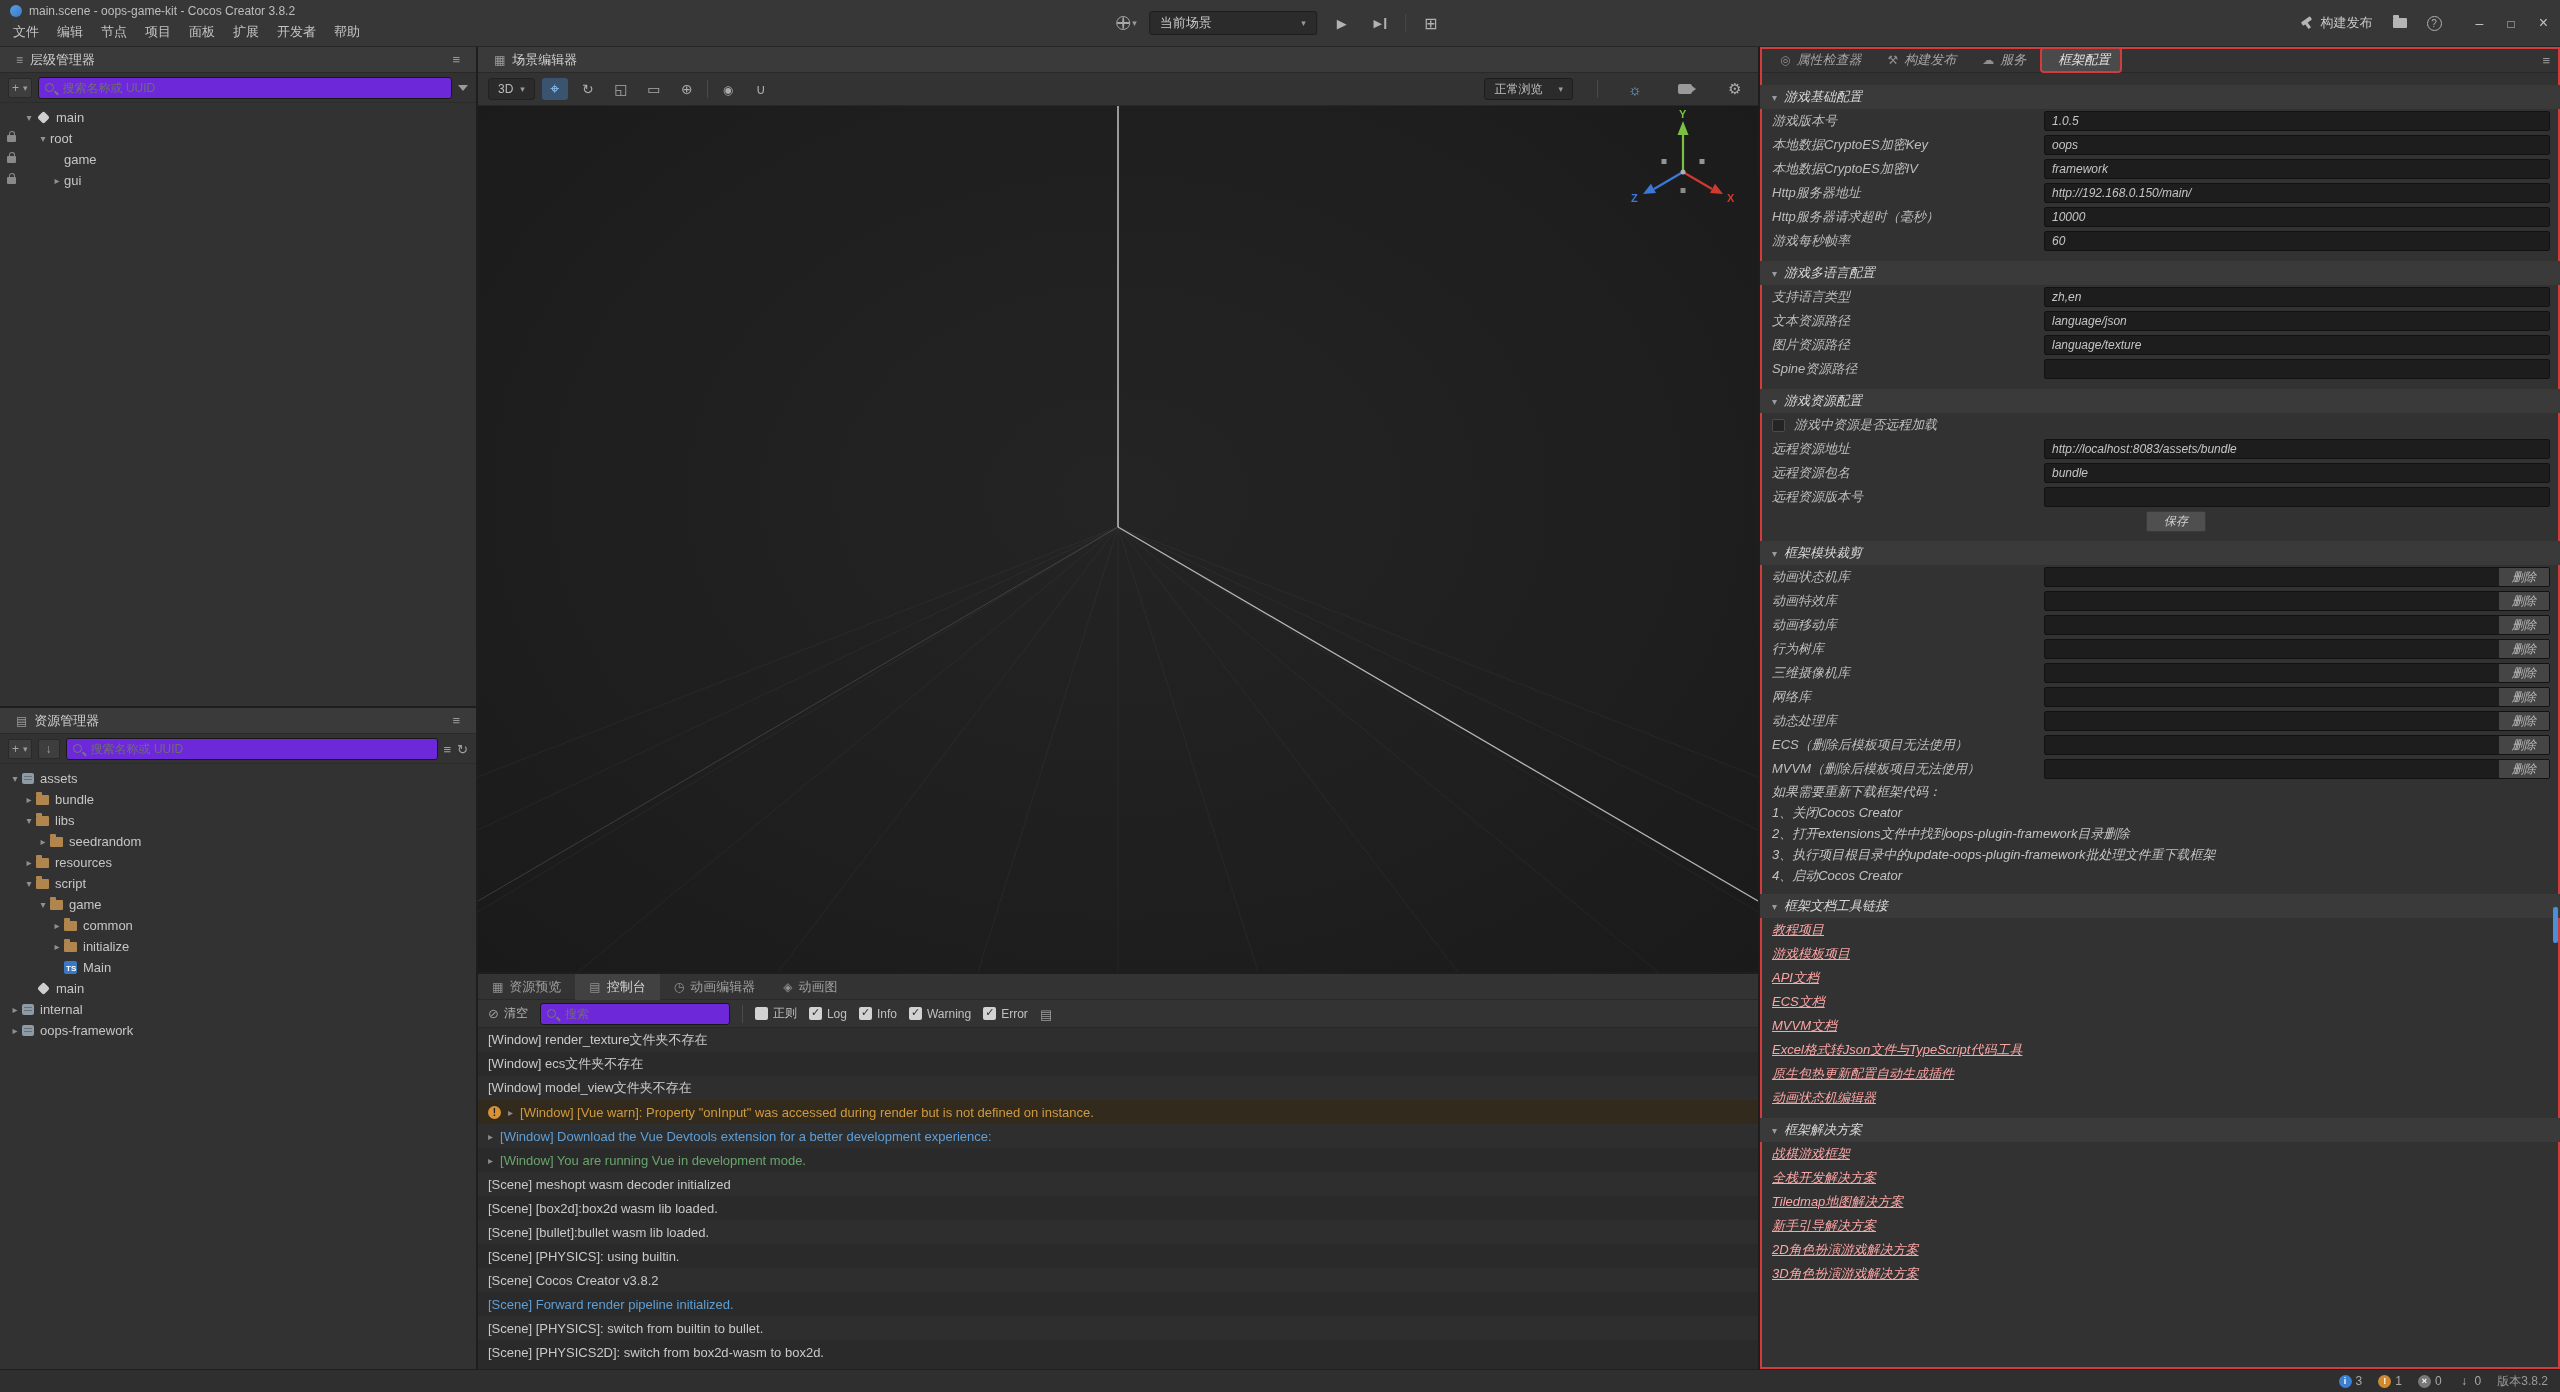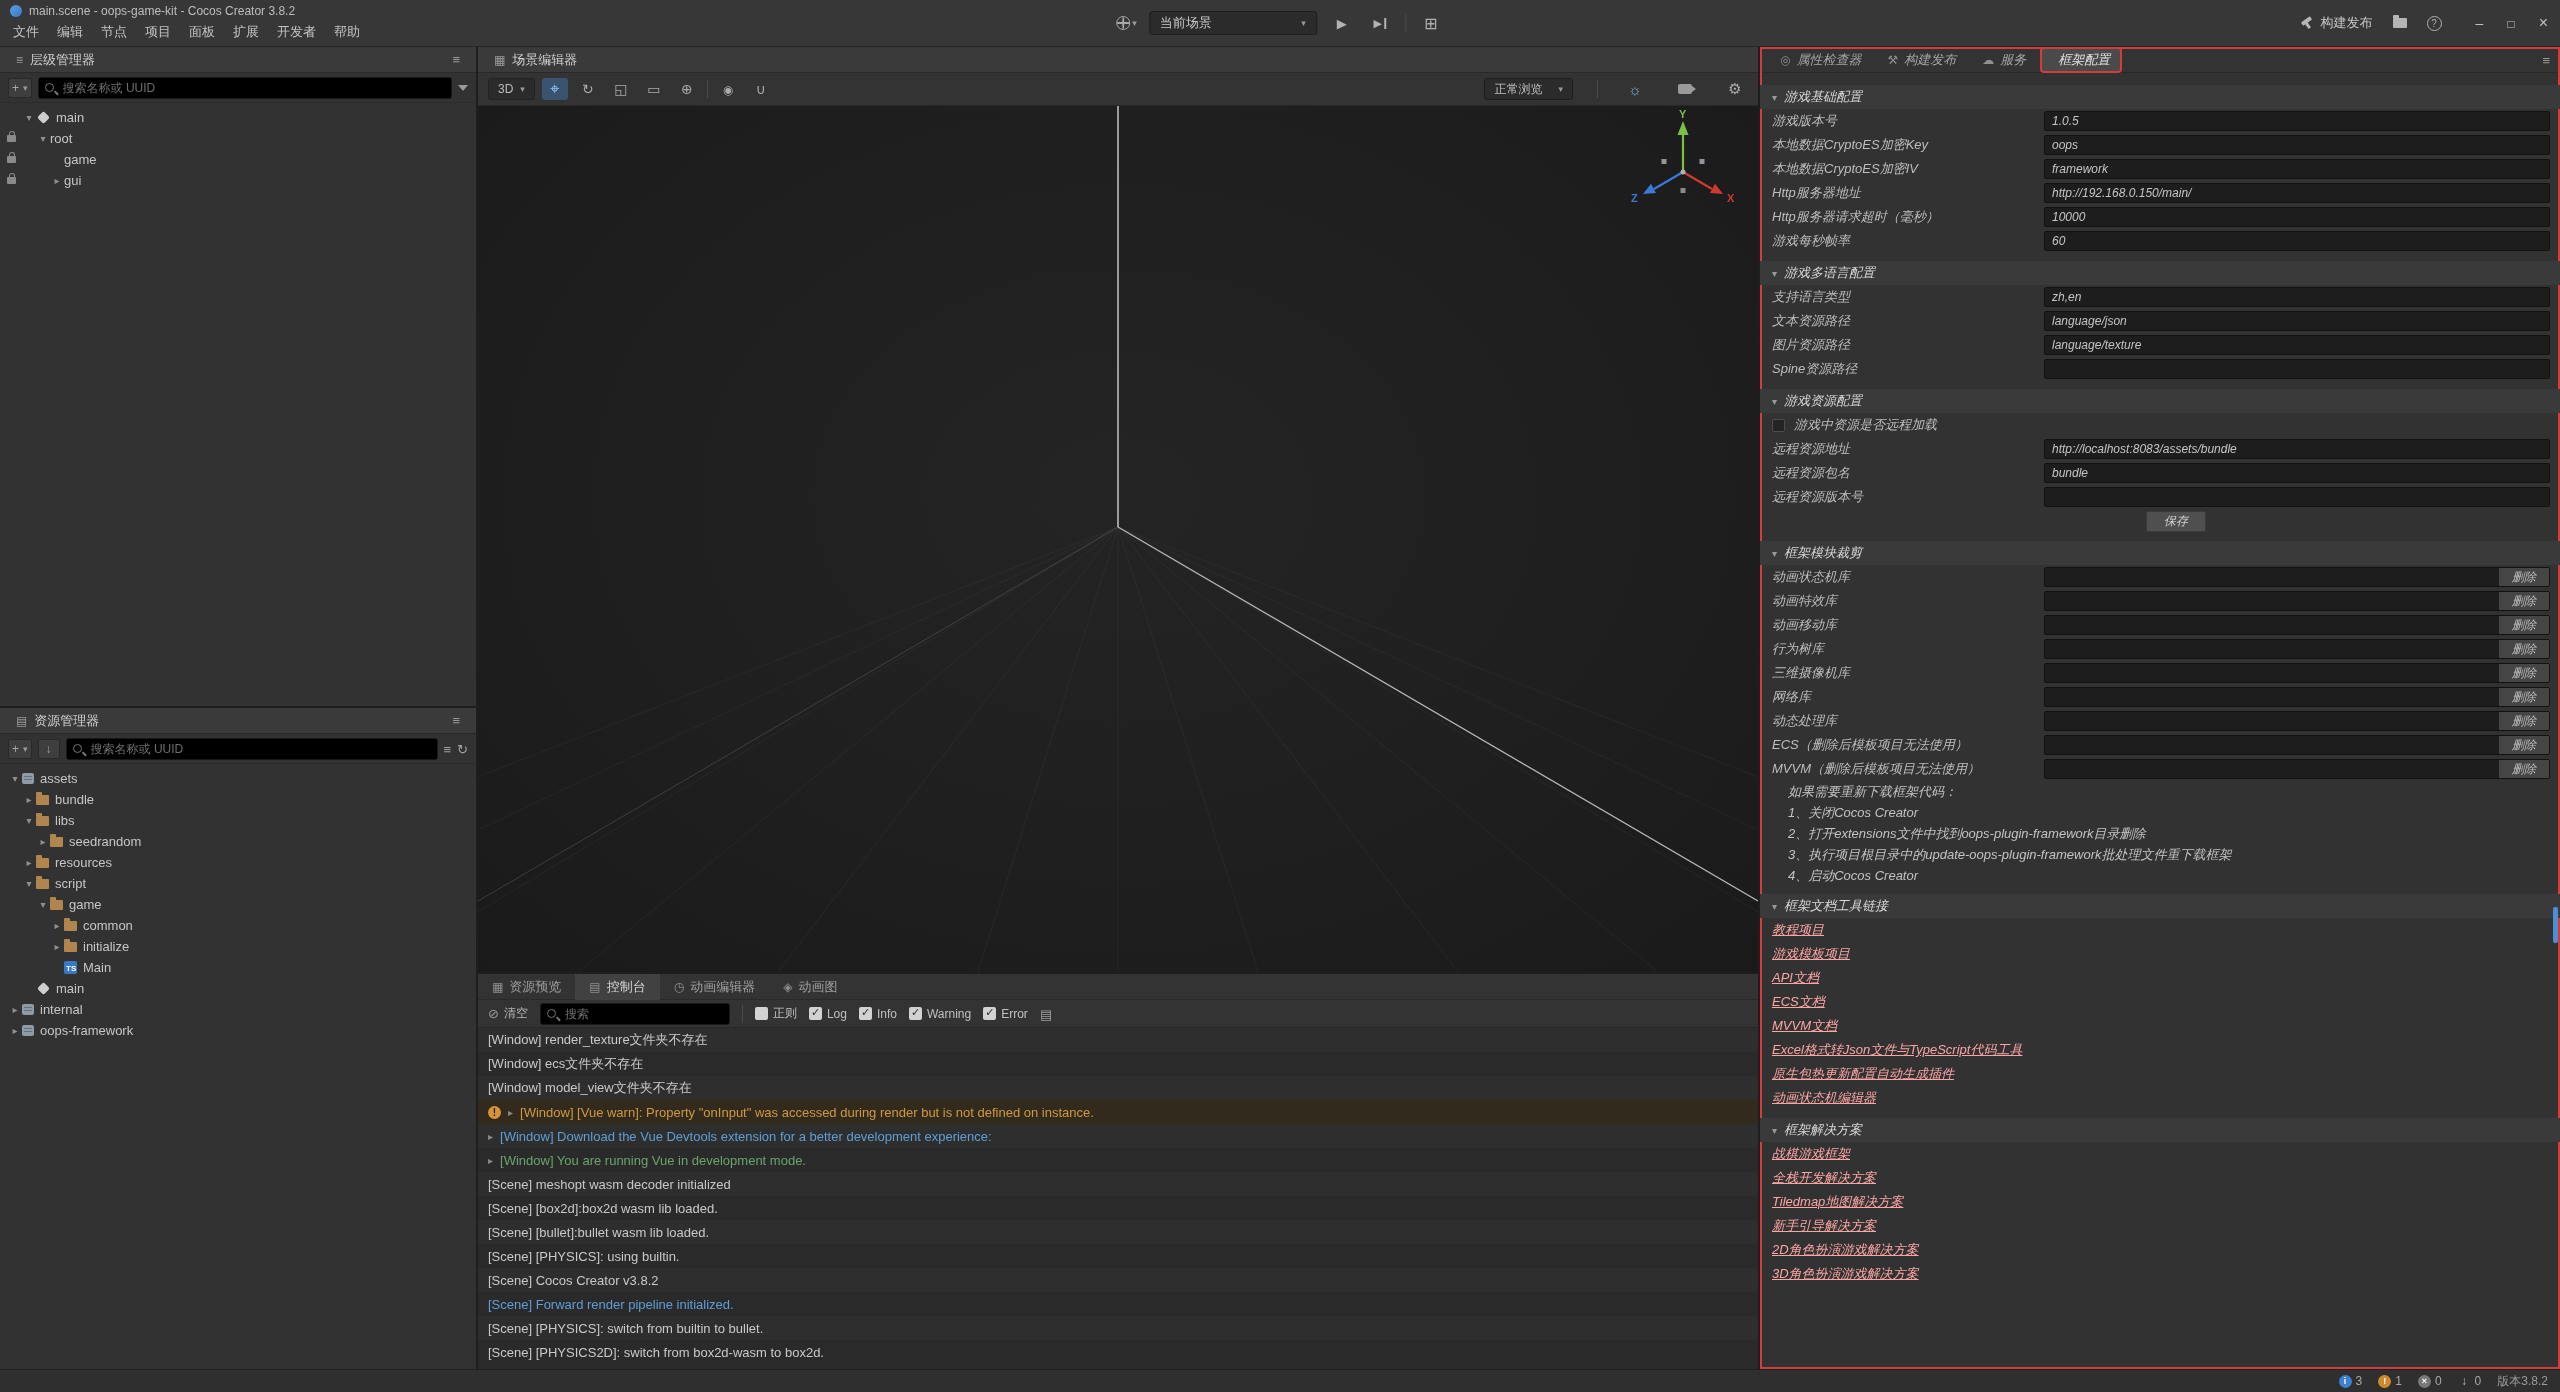--- a/index.html
+++ b/index.html
@@ -49,21 +49,21 @@
 .ph-hier::before{content:"≡";}
 .ph-assets::before{content:"▤";}
 .ph-scene::before{content:"▦";}
 .i-menu{color:#9a9a9a;font-size:13px;}
 .i-menu::before{content:"≡";}
 .ml-auto{margin-left:auto;}
 
 
 .searchrow{height:30px;flex:none;display:flex;align-items:center;gap:6px;padding:0 8px;border-bottom:1px solid #2b2b2b;}
 .sbtn{min-width:22px;height:20px;background:#3e3e3e;border:1px solid #292929;border-radius:2px;color:#a8a8a8;font-size:12px;display:flex;align-items:center;justify-content:center;gap:2px;padding:0 3px;}
-.searchbox{flex:1;position:relative;height:22px;background:#000000;border:1px solid #181818;border-radius:3px;display:flex;align-items:center;padding-left:24px;}
+.searchbox{flex:1;position:relative;height:22px;background:#6d28d9;border:1px solid #181818;border-radius:3px;display:flex;align-items:center;padding-left:24px;}
 .searchbox input{background:transparent;border:none;outline:none;color:#bbb;font-size:12px;width:100%;font-family:inherit;}
 input::placeholder{color:#6e6e6e;}
 .si{position:absolute;left:6px;top:5px;width:9px;height:9px;border:1.5px solid #777;border-radius:50%;}
 .si::after{content:"";position:absolute;left:8px;top:8px;width:5px;height:1.5px;background:#777;transform:rotate(45deg);}
 .i-funnel{width:0;height:0;border-left:5px solid transparent;border-right:5px solid transparent;border-top:6px solid #9a9a9a;}
 .i-refresh::before{content:"↻";font-size:13px;color:#a0a0a0;}
 .i-sort::before{content:"≡";font-size:13px;color:#a0a0a0;}
 .i-import::before{content:"↓";font-size:12px;color:#a0a0a0;}
 
 
@@ -160,21 +160,21 @@
 .irow[data-type="section"]{background:#3a3a3a;margin-top:8px;color:#d8d8d8;}
 .irow[data-type="section"] .sec-chev{display:inline-block;color:#9a9a9a;font-size:10px;margin-right:7px;}
 .sec-chev::before{content:"▾";}
 .irow[data-type="field"] .ilabel,.irow[data-type="module"] .ilabel{width:272px;flex:none;overflow:hidden;white-space:nowrap;}
 .irow[data-type="field"] .ival{display:block;flex:1;height:20px;line-height:18px;background:#1d1d1d;border:1px solid #121212;border-radius:2px;padding:0 7px;font-size:12px;color:#c5c5c5;overflow:hidden;white-space:nowrap;}
 .irow[data-type="check"] .chk{display:inline-block;width:13px;height:13px;background:#242424;border:1px solid #4c4c4c;border-radius:2px;margin-right:9px;}
 .irow[data-type="module"] .istrip{display:flex;flex:1;height:20px;background:#1d1d1d;border:1px solid #121212;border-radius:2px;justify-content:flex-end;align-items:center;}
 .idel{height:18px;line-height:18px;padding:0 13px;background:#454545;color:#bdbdbd;font-size:12px;border-radius:0 1px 1px 0;}
 .irow[data-type="button"] .ilabel{flex:none;margin-left:374px;height:21px;line-height:19px;background:#4f4f4f;border:1px solid #3a3a3a;border-radius:2px;padding:0 17px;font-size:12px;color:#d2d2d2;}
 .irow[data-type="link"] .ilabel{color:#fca5a5;text-decoration:underline;cursor:pointer;white-space:nowrap;}
-.irow[data-type="text"]{height:21px;color:#c3c3c3;margin-left:16px;}
+.irow[data-type="text"]{height:21px;color:#c3c3c3;}
 .vscroll{position:absolute;right:2px;top:860px;width:5px;height:36px;background:#4c8fd6;border-radius:2px;}
 
 
 .statusbar{background:#2f2f2f;border-top:1px solid #202020;display:flex;align-items:center;padding:0 12px;font-size:12px;color:#a8a8a8;}
 .status-right{margin-left:auto;display:flex;align-items:center;gap:16px;}
 .badge{display:flex;align-items:center;gap:4px;}
 .bicon{width:13px;height:13px;border-radius:50%;display:flex;align-items:center;justify-content:center;font-size:9px;color:#fff;font-weight:bold;}
 .bicon.info{background:#3d7fd0;}.bicon.info::before{content:"i";}
 .bicon.warn{background:#d08a2d;}.bicon.warn::before{content:"!";}
 .bicon.err{background:#787878;}.bicon.err::before{content:"×";}

